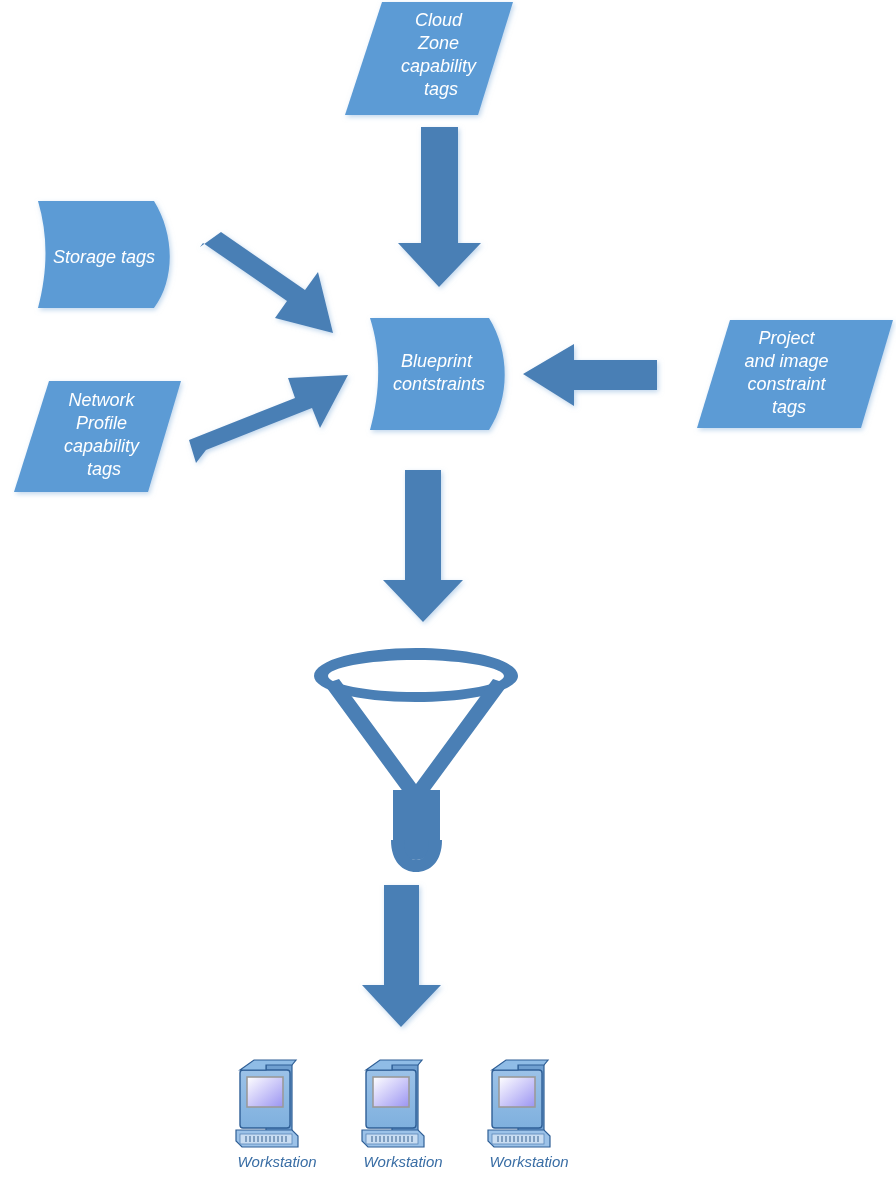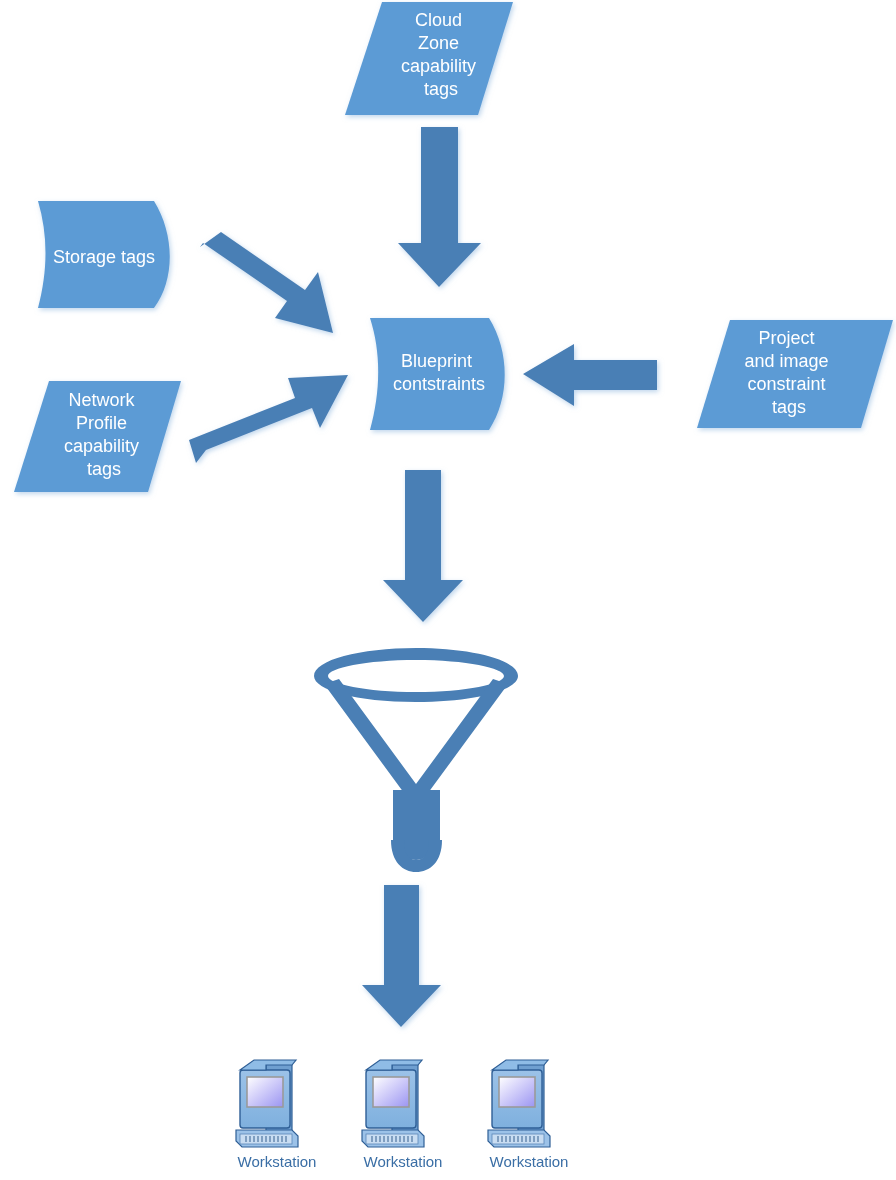--- a/index.html
+++ b/index.html
@@ -10,20 +10,21 @@
   }
   body {
     font-family: "Liberation Sans", sans-serif;
   }
   #diagram-root {
     position: relative;
     width: 896px;
     height: 1180px;
     background: #ffffff;
     overflow: hidden;
+    font-style: italic;
   }
   svg.canvas {
     display: block;
     width: 896px;
     height: 1180px;
   }
   text {
     font-family: "Liberation Sans", sans-serif;
   }
   .node-label {

